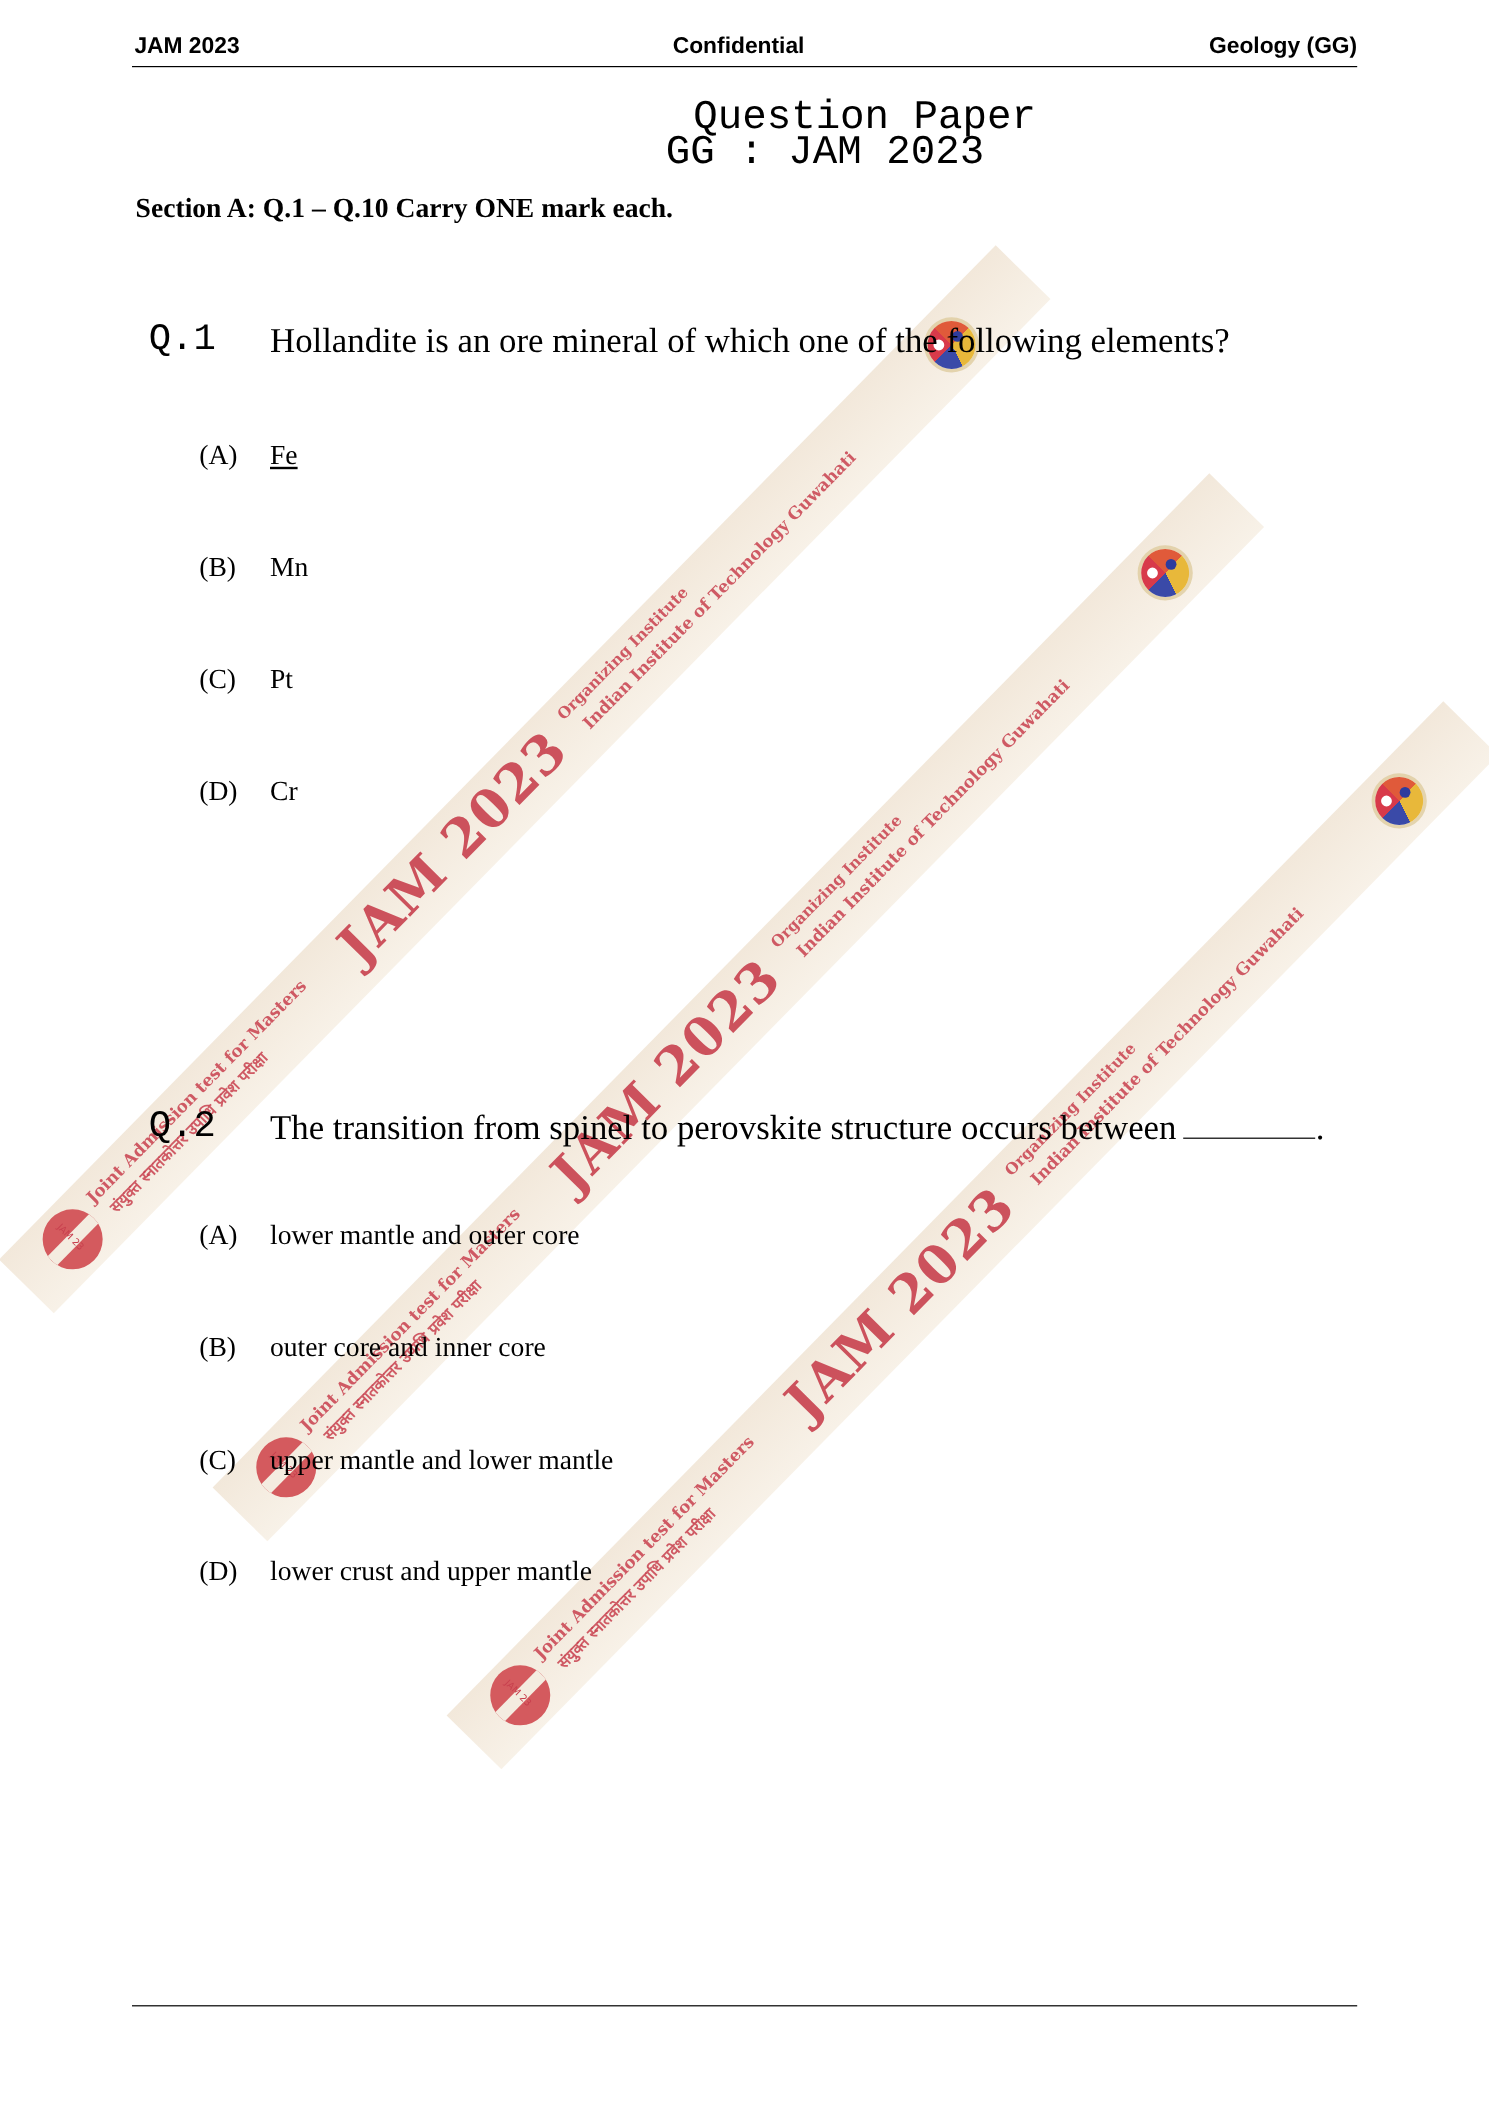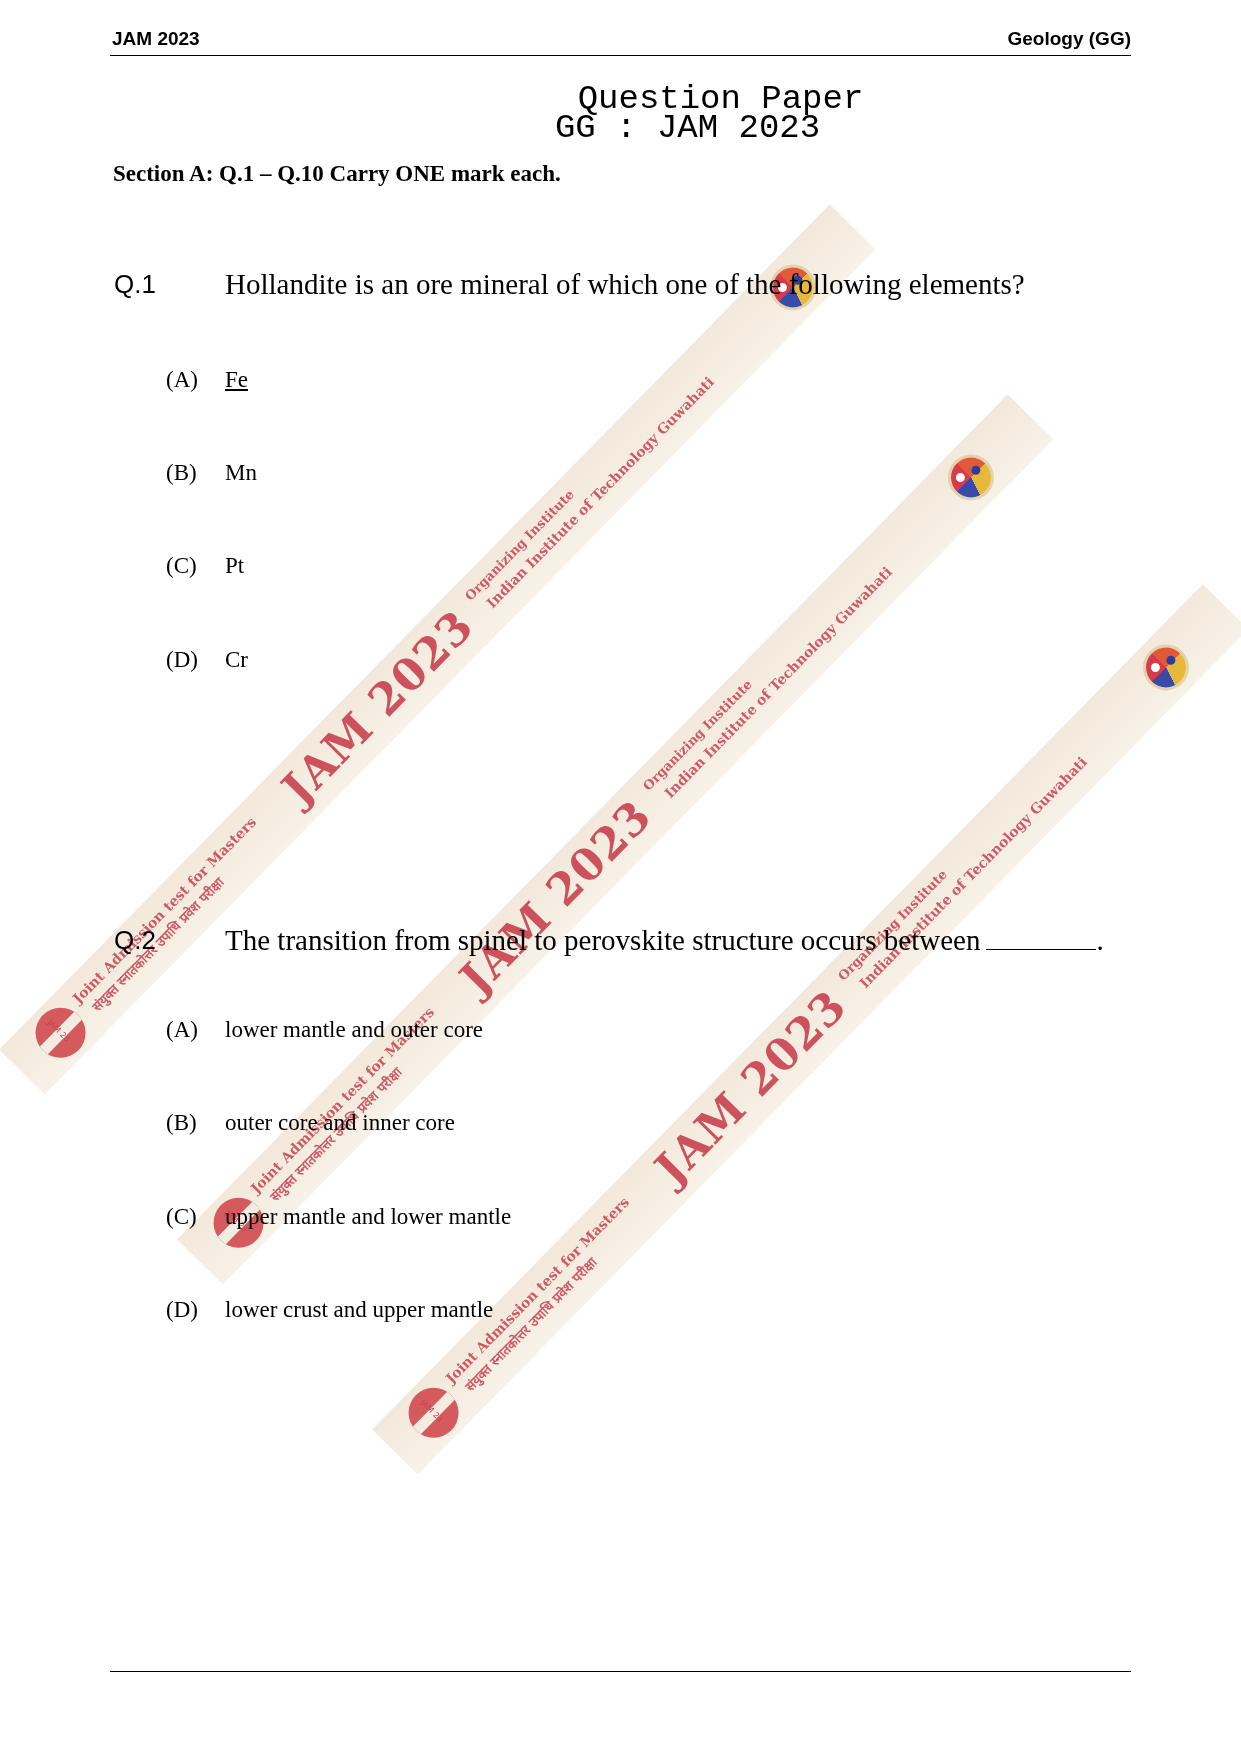--- a/index.html
+++ b/index.html
@@ -16,21 +16,21 @@
 
   
   .title { position:absolute; left:0; width:1241px; text-align:center; font-family:"Liberation Mono", monospace; font-size:34px; line-height:40px; }
   .title span { position:relative; left:67px; }
   .title1 { top:79px;padding-left:33px; }
   .title2 { top:108px; }
 
   .section { position:absolute; left:113px; top:160px; font-family:"Liberation Serif", serif; font-weight:bold; font-size:23px; line-height:28px; }
 
   
-  .qnum { position:absolute; left:114px; font-family:Liberation Sans, sans-serif; font-size:26px; line-height:28px; }
+  .qnum { position:absolute; left:124px; font-family:Liberation Mono, monospace; font-size:31px; line-height:28px; }
   .qtext { position:absolute; left:225px; font-family:"Liberation Serif", serif; font-size:29px; line-height:28px; white-space:nowrap; }
   .blank { display:inline-block; width:110px; border-bottom:1px solid #000; height:18px; margin-left:6px; vertical-align:baseline; }
   .opt-label { position:absolute; left:166px; font-family:"Liberation Serif", serif; font-size:23px; line-height:28px; }
   .opt-text { position:absolute; left:225px; font-family:"Liberation Serif", serif; font-size:23px; line-height:28px; white-space:nowrap; }
 
   
   .ftr-rule { position:absolute; left:110px; width:1021px; top:1671px; height:0; border-top:1.5px solid #000; }
   .ftr { position:absolute; top:1762px; font-family:"Liberation Serif", serif; font-size:16px; line-height:18px; }
   .ftr-left { left:111px; }
   .ftr-right { right:110px; }
@@ -89,20 +89,21 @@
       <div class="wm-big" style="left:385px;">JAM 2023</div>
       <div class="wm-small" style="left:650px; top:10px; font-size:13px;">Organizing Institute</div>
       <div class="wm-small" style="left:660px; top:30px; font-size:14px;">Indian Institute of Technology Guwahati</div>
       <div class="wm-logo" style="left:1080px;"></div>
     </div>
   </div>
 
   <div class="content">
 
     <div class="hdr hdr-left">JAM 2023</div>
+    <div class="hdr hdr-center"><span>Confidential</span></div>
     <div class="hdr hdr-right">Geology (GG)</div>
     <div class="hdr-rule"></div>
 
     <div class="title title1"><span>Question Paper</span></div>
     <div class="title title2"><span>GG : JAM 2023</span></div>
 
     <div class="section">Section A: Q.1 – Q.10 Carry ONE mark each.</div>
 
     <div>
       <div class="qnum" style="top:270px;">Q.1</div>

